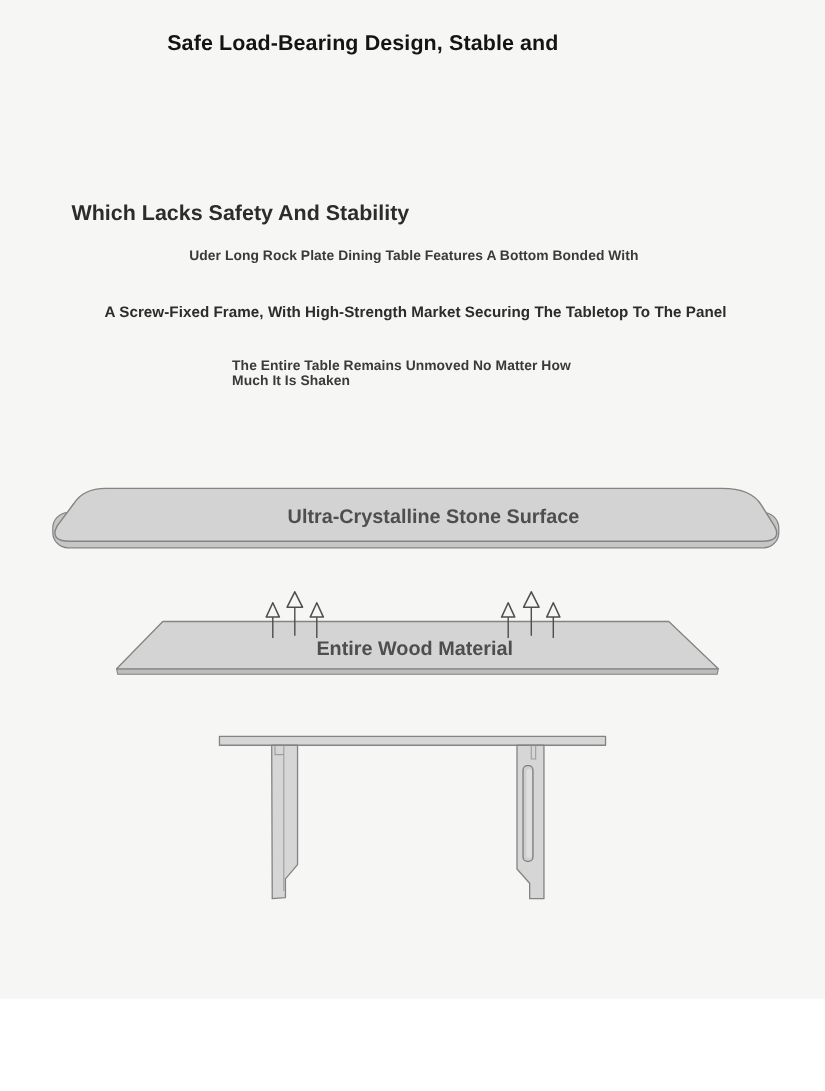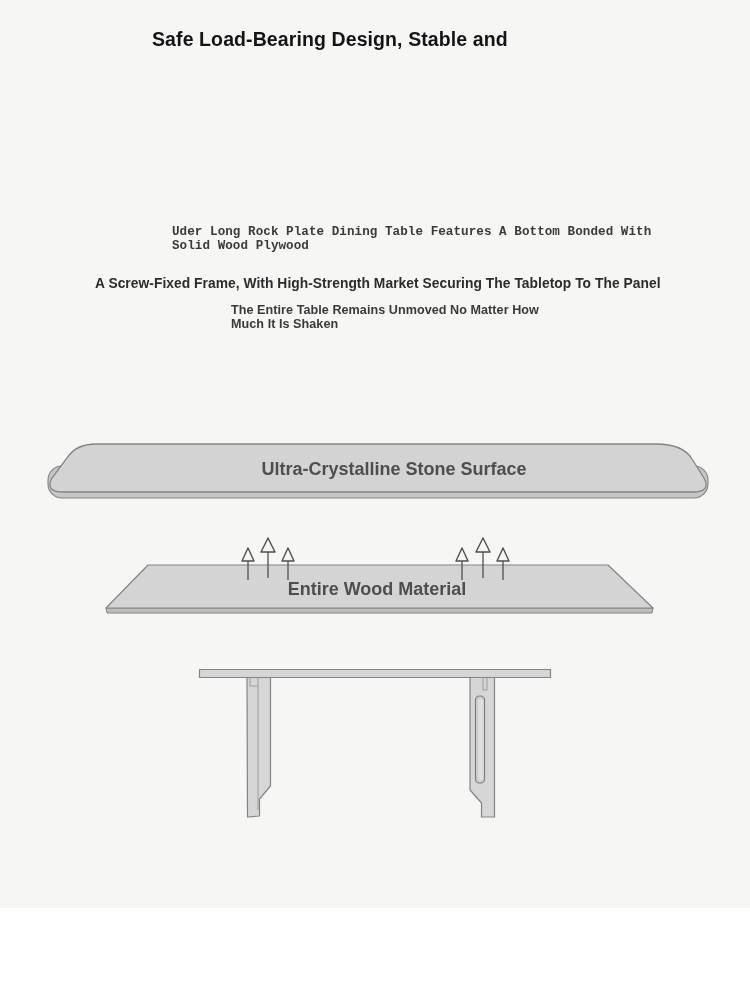--- a/index.html
+++ b/index.html
@@ -43,28 +43,28 @@
     color:var(--body_text);
     letter-spacing:.05px;
   }
   .intro{left:203px;top:136px;}
   .subheading{
     left:65px;top:183px;
     font-size:19.5px;font-weight:700;
     color:var(--subheading_text);
     white-space:nowrap;
   }
-  .feature{left:172px;top:226px;font-family:Liberation Mono, monospace;}
+  .feature{left:172px;top:226px;}
   .screw{
     left:95px;top:276px;
     font-size:13.8px;font-weight:700;
     color:var(--subheading_text);
     white-space:nowrap;letter-spacing:.05px;
   }
-  .shake{left:211px;top:304px;margin-left:20px;}
+  .shake{left:211px;top:326px;}
   .svg-wrap{display:block;}
   .diagram-label{
     font-size:18px;font-weight:700;
     color:var(--label_text);
     text-align:center;
     white-space:nowrap;
   }
   .stone-label{left:44px;top:459px;width:700px;}
   .wood-label{left:44px;top:579px;width:666px;}
   .bottom-strip{
@@ -86,24 +86,24 @@
 </head>
 <body>
 
 <div class="page">
 
   <h1 class="abs title">
     <span class="line">Safe Load-Bearing Design, Stable and</span>
   </h1>
 
 
+  <h2 class="abs subheading">Which Lacks Safety And Stability</h2>
 
   <p class="abs small-copy feature">
     <span class="line">Uder Long Rock Plate Dining Table Features A Bottom Bonded With</span>
-    <span class="line">Solid Wood Plywood</span>
   </p>
 
   <p class="abs screw">A Screw-Fixed Frame, With High-Strength Market Securing The Tabletop To The Panel</p>
 
   <p class="abs small-copy shake">
     <span class="line">The Entire Table Remains Unmoved No Matter How</span>
     <span class="line">Much It Is Shaken</span>
   </p>
 
   <svg class="abs svg-wrap" style="left:40px;top:436px;" width="680" height="70" viewBox="0 0 680 70" aria-hidden="true">

